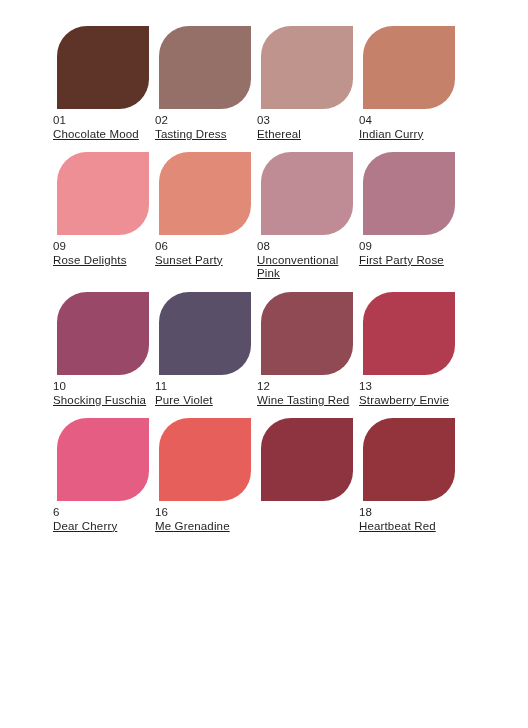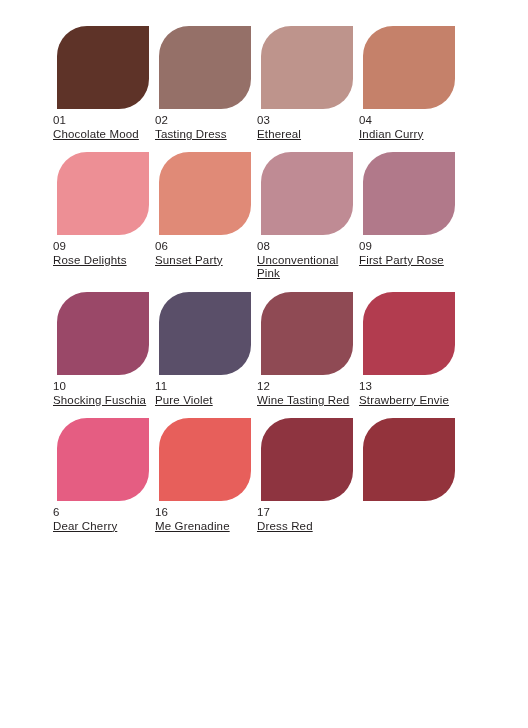--- a/index.html
+++ b/index.html
@@ -166,22 +166,22 @@
       </div>
       <div class="swatch-cell">
         <div class="swatch-chip" style="background-color: rgb(231, 95, 91);"></div>
         <div class="swatch-caption">
           <span class="swatch-index">16</span>
           <span class="swatch-name">Me Grenadine</span>
         </div>
       </div>
       <div class="swatch-cell">
         <div class="swatch-chip" style="background-color: rgb(142, 52, 64);"></div>
-        <div class="swatch-caption">
-          <span class="swatch-index">17</span>
-          <span class="swatch-name">Dress Red</span>
-        </div>
       </div>
       <div class="swatch-cell">
         <div class="swatch-chip" style="background-color: rgb(147, 51, 60);"></div>
+        <div class="swatch-caption">
+          <span class="swatch-index">18</span>
+          <span class="swatch-name">Heartbeat Red</span>
+        </div>
       </div>
     </div>
 </div>
 
 </body></html>

